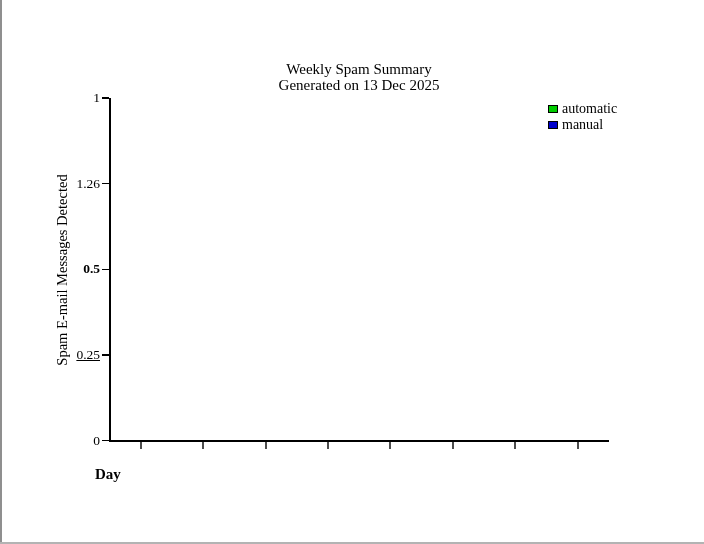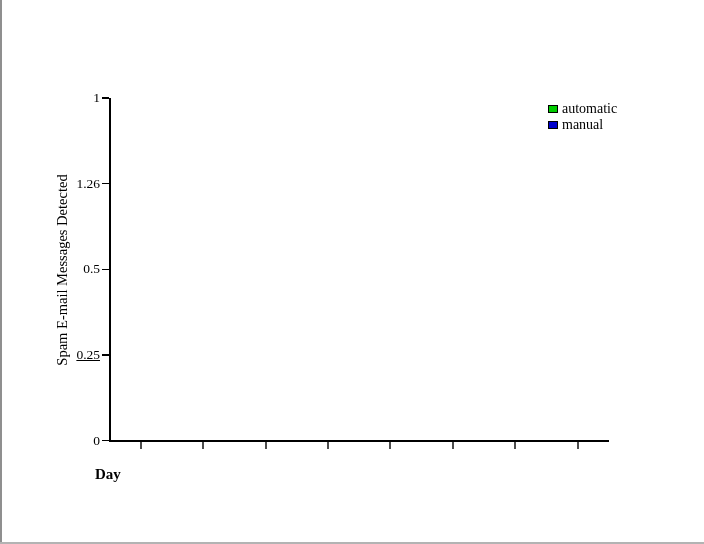--- a/index.html
+++ b/index.html
@@ -107,20 +107,24 @@
   }
 </style>
 </head>
 <body>
 
 <div id="screen">
 
   <div class="frame-left"></div>
   <div class="frame-bottom"></div>
 
+  <div class="title-block">
+    <div>Weekly Spam Summary</div>
+    <div>Generated on 13 Dec 2025</div>
+  </div>
 
   <div class="legend" id="legend">
       <div class="legend-row">
         <span class="legend-swatch" style="background: rgb(0, 204, 0);"></span>
         <span>automatic</span>
       </div>
       <div class="legend-row">
         <span class="legend-swatch" style="background: rgb(0, 0, 204);"></span>
         <span>manual</span>
       </div>
@@ -128,21 +132,21 @@
 
   <div class="y-axis-line"></div>
   <div class="x-axis-line"></div>
 
   <div id="ticks-layer">
       <div class="y-tick" style="left: 101.5px; top: 439.75px;"></div>
       <div class="y-tick-label" style="top: 432.5px;">0</div>
       <div class="y-tick" style="left: 101.5px; top: 354.125px;"></div>
       <div class="y-tick-label" style="top: 346.875px; text-decoration: underline;">0.25</div>
       <div class="y-tick" style="left: 101.5px; top: 268.5px;"></div>
-      <div class="y-tick-label" style="top: 261.25px;">0.5</div>
+      <div class="y-tick-label" style="top: 261.25px; font-weight: bold;">0.5</div>
       <div class="y-tick" style="left: 101.5px; top: 182.875px;"></div>
       <div class="y-tick-label" style="top: 175.625px;">1.26</div>
       <div class="y-tick" style="left: 101.5px; top: 97.25px;"></div>
       <div class="y-tick-label" style="top: 90px;">1</div>
       <div class="x-tick" style="left: 139.719px;"></div>
       <div class="x-tick" style="left: 202.156px;"></div>
       <div class="x-tick" style="left: 264.594px;"></div>
       <div class="x-tick" style="left: 327.031px;"></div>
       <div class="x-tick" style="left: 389.469px;"></div>
       <div class="x-tick" style="left: 451.906px;"></div>

